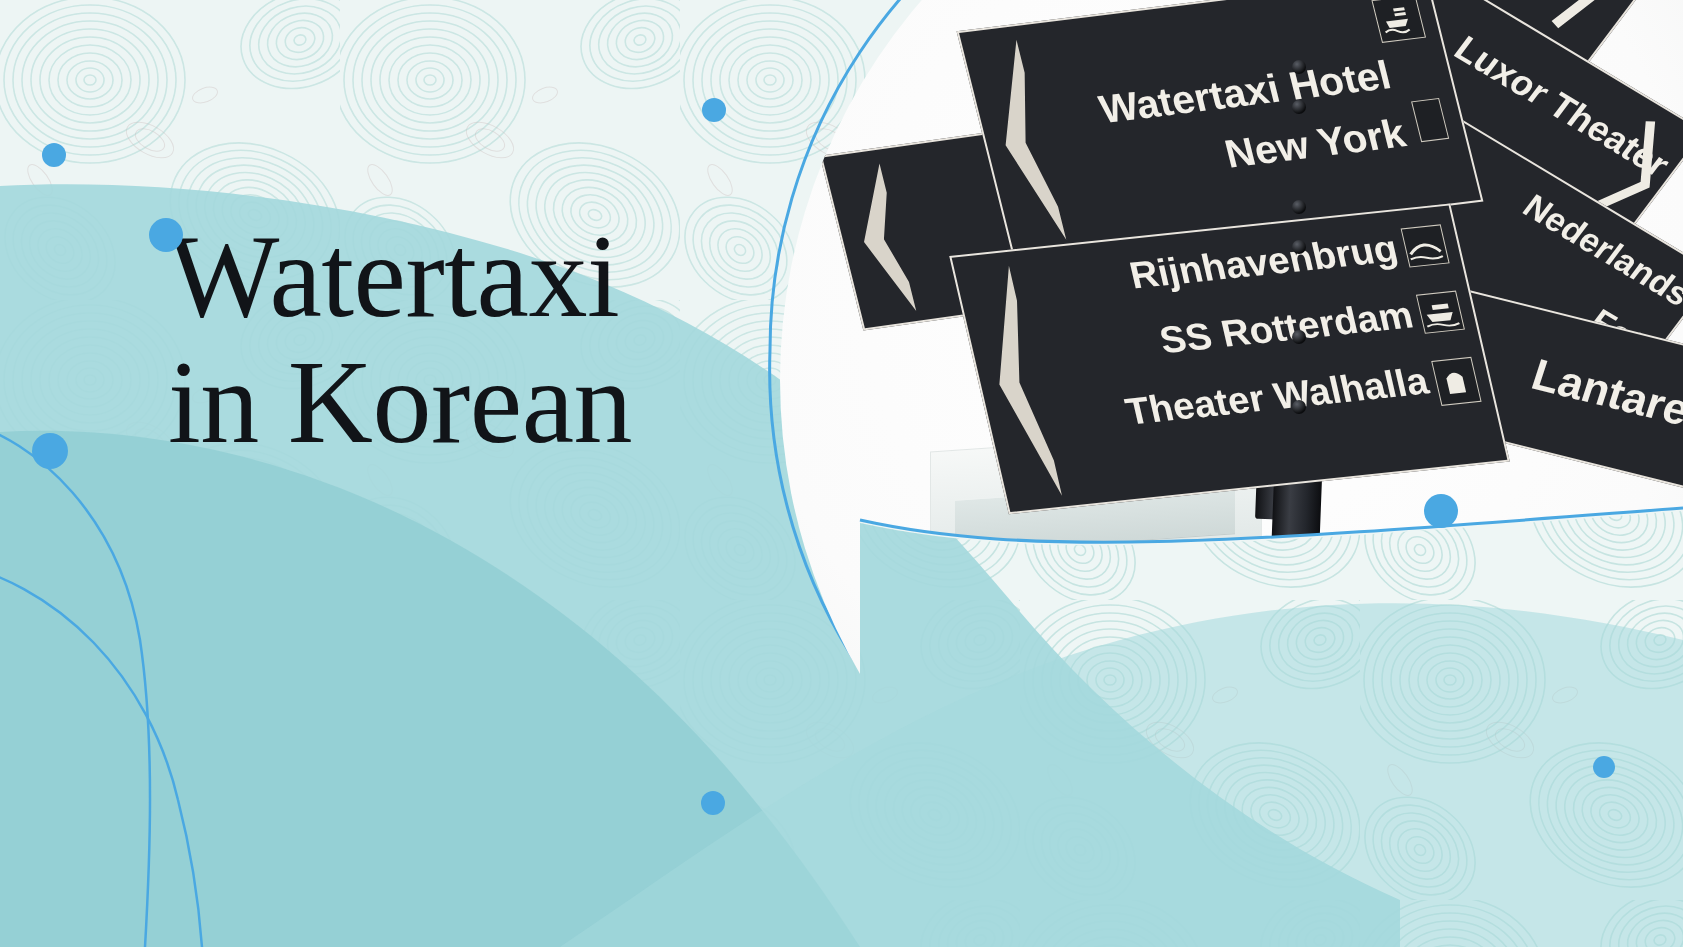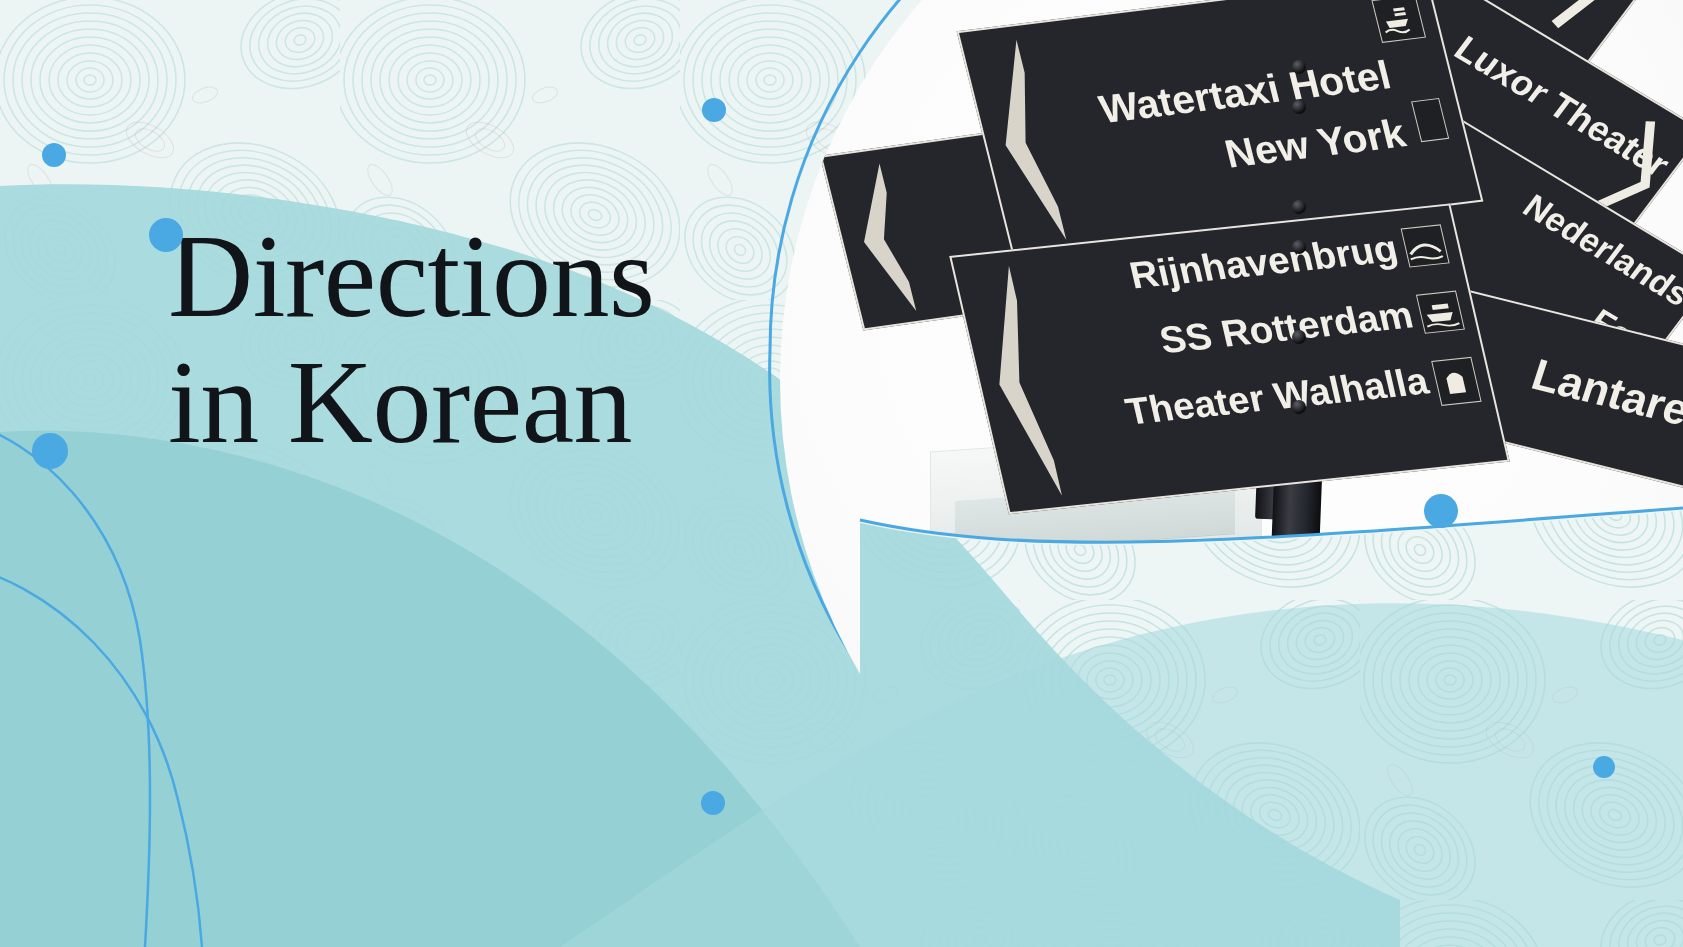--- a/index.html
+++ b/index.html
@@ -274,21 +274,21 @@
       <path d="M560,947 C720,840 900,700 1120,640 C1320,586 1500,596 1683,640
                L1683,947 Z" fill="#a4d8dc" opacity="0.55"></path>
     </g>
   </svg>
 
   <svg style="position:absolute;inset:0;" width="1683" height="947" viewBox="0 0 1683 947">
     <path d="M-40,420 C40,440 120,520 140,640 C155,740 150,860 145,947" fill="none" stroke="#4aa8e2" stroke-width="2.5"></path>
     <path d="M-60,560 C60,580 150,680 178,800 C196,870 200,920 202,947" fill="none" stroke="#4aa8e2" stroke-width="2.5"></path>
   </svg>
 
-  <div id="title">Directions
+  <div id="title">Watertaxi
 in Korean</div>
 
   <div class="dot" style="left:42px;top:143px;width:24px;height:24px;"></div>
   <div class="dot" style="left:149px;top:218px;width:34px;height:34px;"></div>
   <div class="dot" style="left:702px;top:98px;width:24px;height:24px;"></div>
   <div class="dot" style="left:32px;top:433px;width:36px;height:36px;"></div>
   <div class="dot" style="left:1424px;top:494px;width:34px;height:34px;"></div>
   <div class="dot" style="left:1593px;top:756px;width:22px;height:22px;"></div>
   <div class="dot" style="left:701px;top:791px;width:24px;height:24px;"></div>
 

